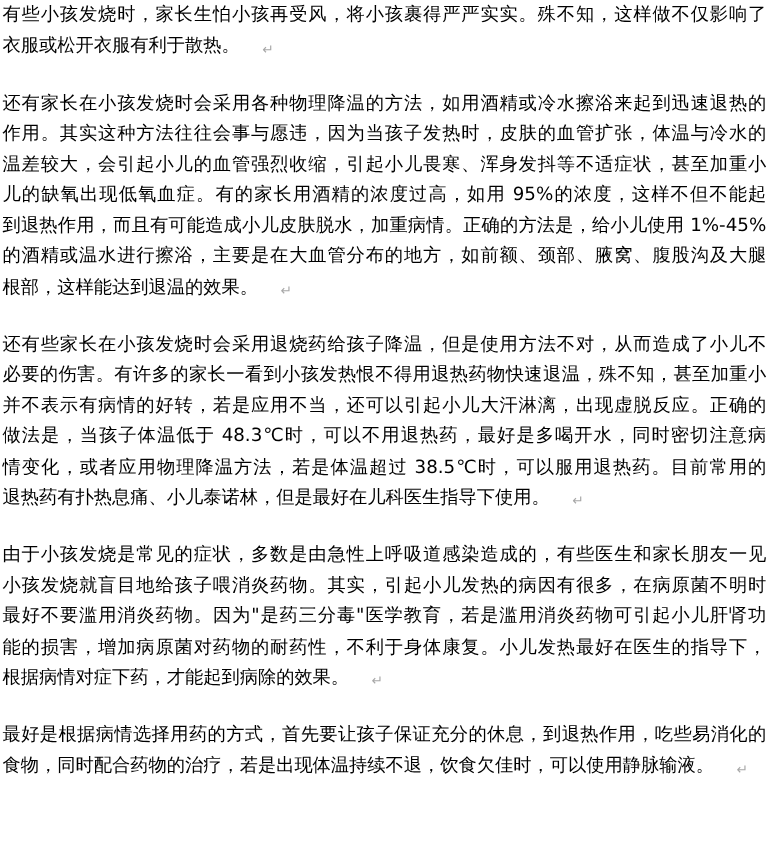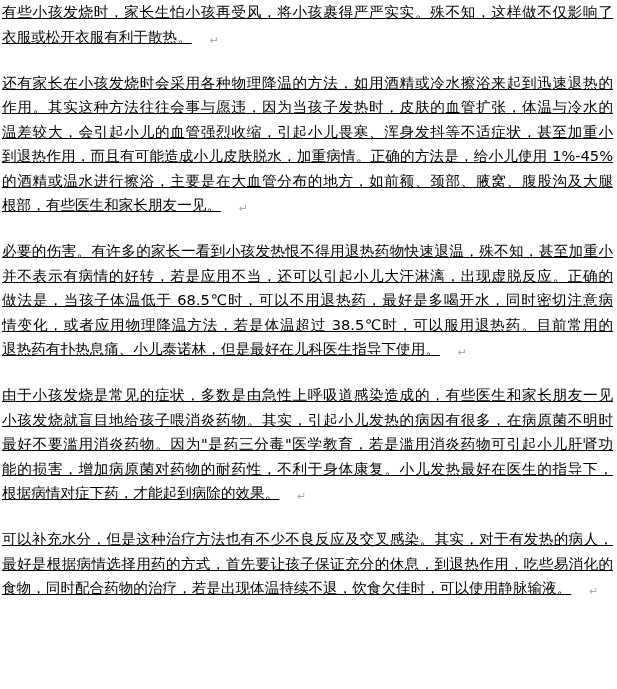--- a/index.html
+++ b/index.html
@@ -11,60 +11,60 @@
   #doc { position: absolute; left: 2px; top: 0px; width: 611px; }
   .para { margin: 0 0 21.5px 0; }
   .line {
     display: block;
     height: 24.5px; line-height: 24.5px;
     font-size: 14.6px;
     white-space: nowrap;
     text-align: justify;
     text-align-last: justify;
     letter-spacing: 0;
-    text-decoration: underline;
   }
   .line.last { text-align-last: left; }
   .pilcrow {
     color: #a8a8a8; font-size: 11px; margin-left: 18px;
     display: inline-block; transform: translateY(2px);
   }
 </style>
 </head>
 <body>
 
 <div id="doc">
   <div class="para">
     <span class="line">有些小孩发烧时，家长生怕小孩再受风，将小孩裹得严严实实。殊不知，这样做不仅影响了</span>
     <span class="line last"><span>衣服或松开衣服有利于散热。</span><span class="pilcrow">↵</span></span>
   </div>
 
   <div class="para">
     <span class="line">还有家长在小孩发烧时会采用各种物理降温的方法，如用酒精或冷水擦浴来起到迅速退热的</span>
     <span class="line">作用。其实这种方法往往会事与愿违，因为当孩子发热时，皮肤的血管扩张，体温与冷水的</span>
     <span class="line">温差较大，会引起小儿的血管强烈收缩，引起小儿畏寒、浑身发抖等不适症状，甚至加重小</span>
+    <span class="line">儿的缺氧出现低氧血症。有的家长用酒精的浓度过高，如用 95%的浓度，这样不但不能起</span>
     <span class="line">到退热作用，而且有可能造成小儿皮肤脱水，加重病情。正确的方法是，给小儿使用 1%-45%</span>
     <span class="line">的酒精或温水进行擦浴，主要是在大血管分布的地方，如前额、颈部、腋窝、腹股沟及大腿</span>
-    <span class="line last"><span>根部，有些医生和家长朋友一见。</span><span class="pilcrow">↵</span></span>
+    <span class="line last"><span>根部，这样能达到退温的效果。</span><span class="pilcrow">↵</span></span>
   </div>
 
   <div class="para">
+    <span class="line">还有些家长在小孩发烧时会采用退烧药给孩子降温，但是使用方法不对，从而造成了小儿不</span>
     <span class="line">必要的伤害。有许多的家长一看到小孩发热恨不得用退热药物快速退温，殊不知，甚至加重小</span>
     <span class="line">并不表示有病情的好转，若是应用不当，还可以引起小儿大汗淋漓，出现虚脱反应。正确的</span>
-    <span class="line">做法是，当孩子体温低于 68.5℃时，可以不用退热药，最好是多喝开水，同时密切注意病</span>
+    <span class="line">做法是，当孩子体温低于 48.3℃时，可以不用退热药，最好是多喝开水，同时密切注意病</span>
     <span class="line">情变化，或者应用物理降温方法，若是体温超过 38.5℃时，可以服用退热药。目前常用的</span>
     <span class="line last"><span>退热药有扑热息痛、小儿泰诺林，但是最好在儿科医生指导下使用。</span><span class="pilcrow">↵</span></span>
   </div>
 
   <div class="para">
     <span class="line">由于小孩发烧是常见的症状，多数是由急性上呼吸道感染造成的，有些医生和家长朋友一见</span>
     <span class="line">小孩发烧就盲目地给孩子喂消炎药物。其实，引起小儿发热的病因有很多，在病原菌不明时</span>
     <span class="line">最好不要滥用消炎药物。因为"是药三分毒"医学教育，若是滥用消炎药物可引起小儿肝肾功</span>
     <span class="line">能的损害，增加病原菌对药物的耐药性，不利于身体康复。小儿发热最好在医生的指导下，</span>
     <span class="line last"><span>根据病情对症下药，才能起到病除的效果。</span><span class="pilcrow">↵</span></span>
   </div>
 
   <div class="para">
-    <span class="line">可以补充水分，但是这种治疗方法也有不少不良反应及交叉感染。其实，对于有发热的病人，</span>
     <span class="line">最好是根据病情选择用药的方式，首先要让孩子保证充分的休息，到退热作用，吃些易消化的</span>
     <span class="line last"><span>食物，同时配合药物的治疗，若是出现体温持续不退，饮食欠佳时，可以使用静脉输液。</span><span class="pilcrow">↵</span></span>
   </div>
 </div>
 
 </body></html>

